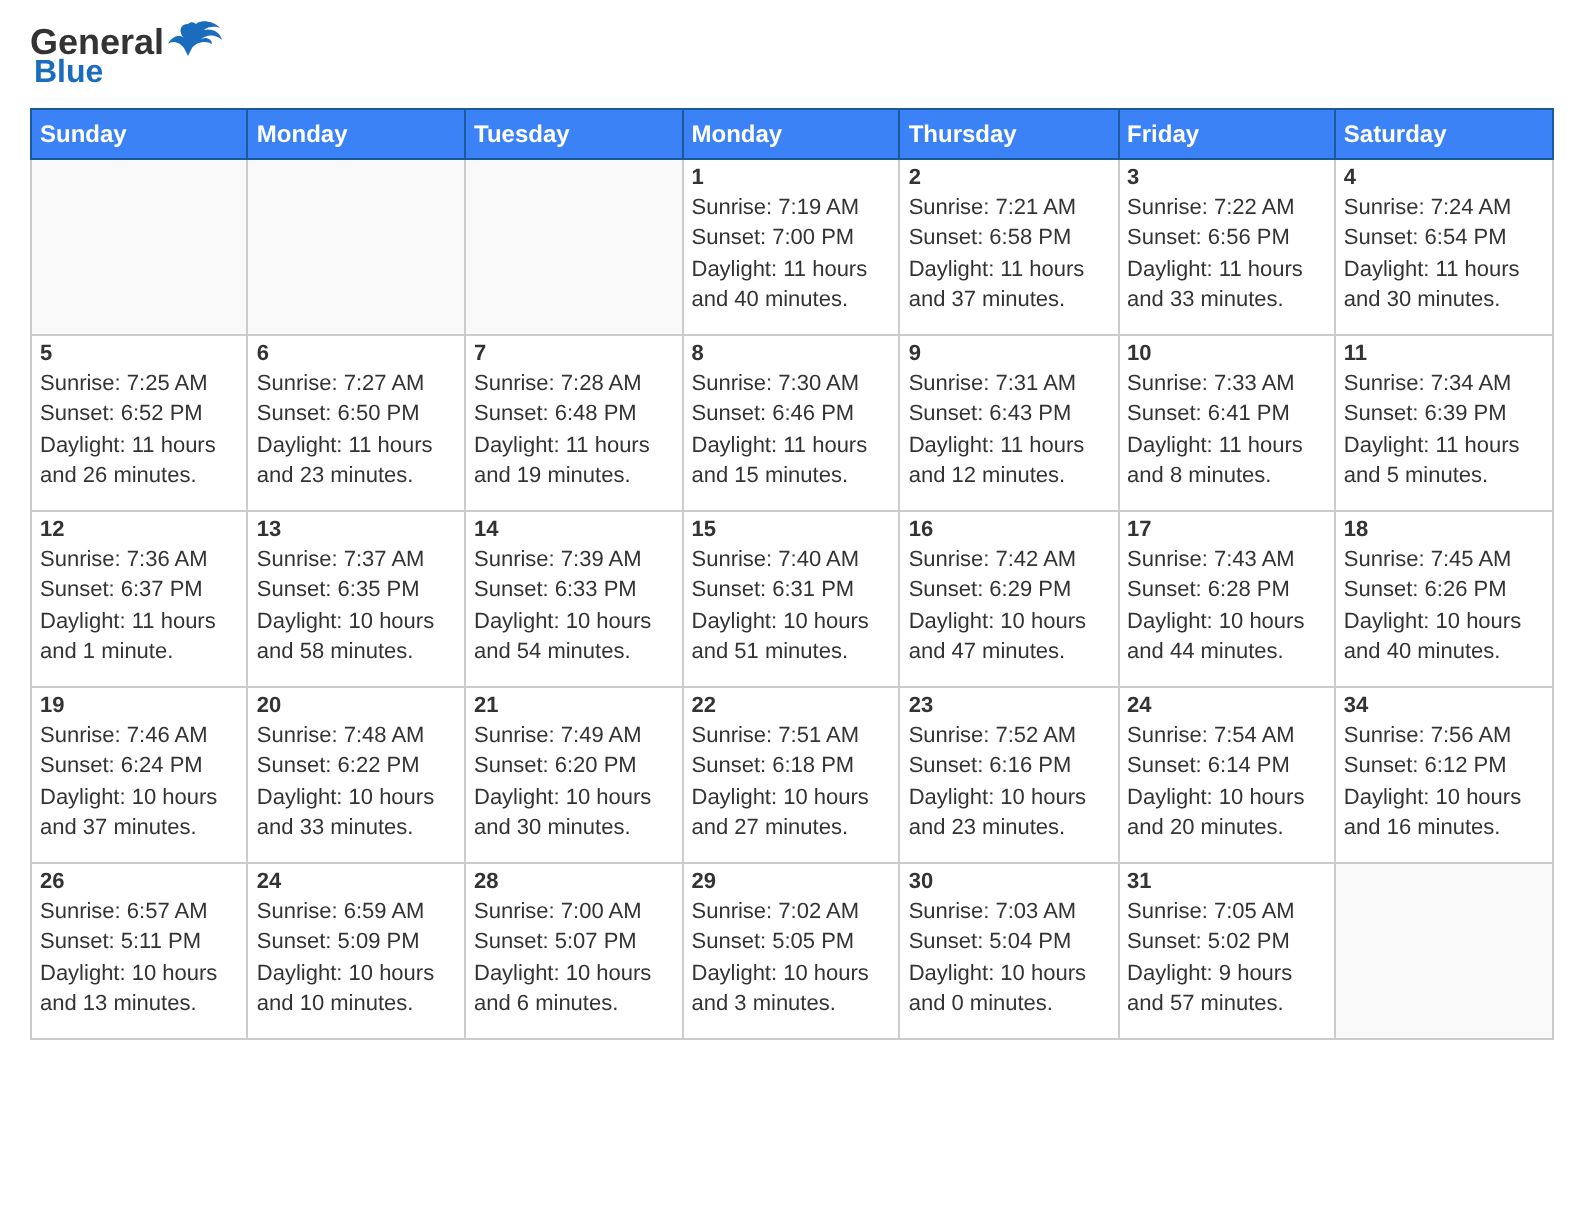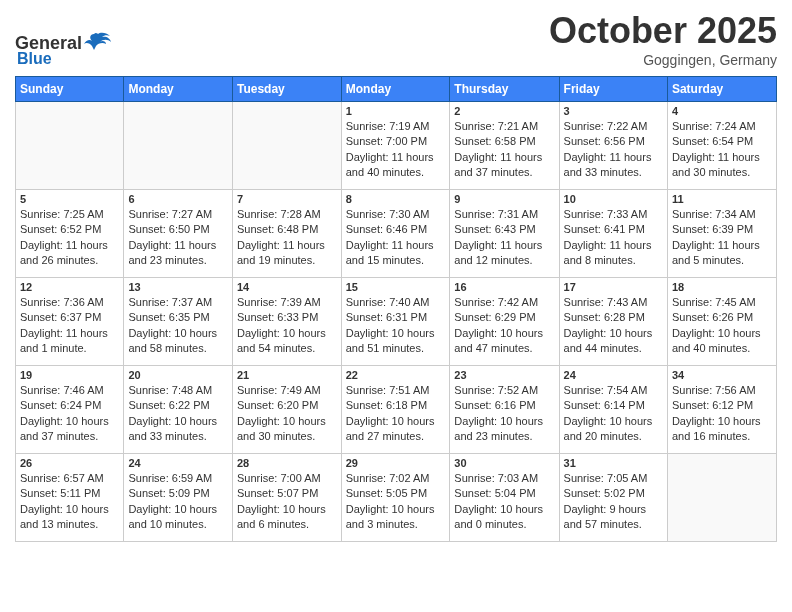--- a/index.html
+++ b/index.html
@@ -8,21 +8,21 @@
       background: #fff;
       width: 792px;
       min-height: 612px;
     }
     .container {
       width: 792px;
       padding: 10px 15px;
     }
     .header {
       display: flex;
-      align-items: flex-end;
+      align-items: center;
       justify-content: space-between;
       margin-bottom: 8px;
     }
     .logo {
       display: flex;
       align-items: center;
     }
     .logo-general { color: #333; }
     .logo-blue { color: #1a6cbc; }
     .title-block {
@@ -86,24 +86,20 @@
     <div class="logo">
       <div style="display:flex;flex-direction:column;align-items:flex-start">
         <div style="display:flex;align-items:center">
           <span class="logo-general" style="font-size:18px;font-weight:bold;color:#333;">General</span>
           <svg width="28" height="22" viewBox="0 0 28 22" style="margin-left:2px">
             <path d="M14 2 C16 0, 22 0, 26 4 C24 3, 20 3, 18 5 C22 4, 26 6, 27 10 C24 7, 19 7, 16 10 C18 8, 22 9, 22 12 C19 10, 14 11, 12 14 L10 18 L8 14 C6 11, 2 10, 0 12 C2 8, 6 7, 8 9 C5 6, 6 2, 10 2 C12 0, 14 2, 14 2Z" fill="#1a6cbc"></path>
           </svg>
         </div>
         <span class="logo-blue" style="font-size:16px;font-weight:bold;color:#1a6cbc;margin-top:-4px;margin-left:2px;">Blue</span>
       </div>
-    </div>
-    <div class="title-block">
-      <div class="month-title">October 2025</div>
-      <div class="subtitle">Goggingen, Germany</div>
     </div>
   </div>
 
   <table class="calendar">
     <thead>
       <tr>
         <th>Sunday</th>
         <th>Monday</th>
         <th>Tuesday</th>
         <th>Monday</th>

